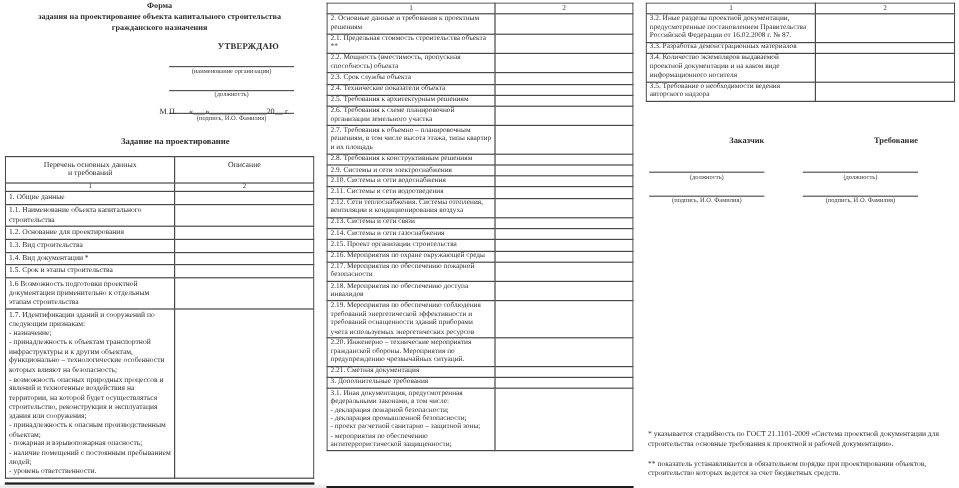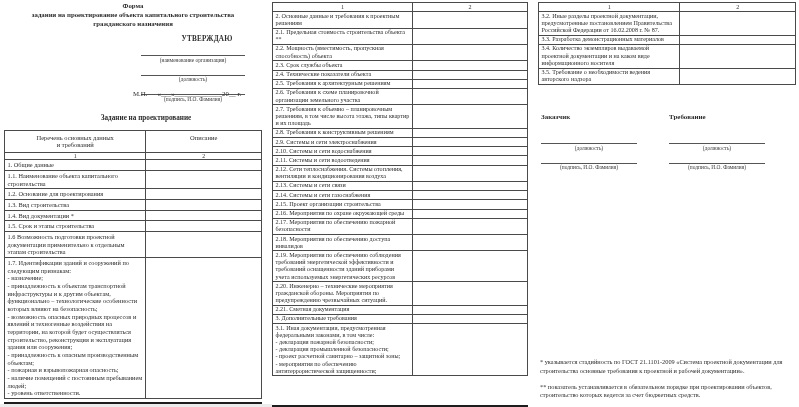--- a/index.html
+++ b/index.html
@@ -38,21 +38,21 @@
   col.c1{width:55%;}col.c2{width:45%;}
   td{border:1px solid #4a4a4a;vertical-align:top;font-size:6.3px;line-height:1.22;padding:1px 2.5px;}
   #page2 td,#page3 td{font-size:6.1px;line-height:1.18;padding:.5px 2.5px;}
   td.th{text-align:center;font-size:6.5px;padding:2.5px 2px;white-space:pre-line;}
   tr.num-row td{text-align:center;font-size:5.8px;padding:0 2px;line-height:1.1;}
   td.cell-label{white-space:pre-line;}
   td.cell-desc{background:#fff;}
 
   .signatures{position:absolute;top:113px;left:0;right:0;}
   .sig-block{position:absolute;width:96px;}
-  .sig-block .sig-title{font-weight:bold;font-size:7px;margin-bottom:22px;}
+  .sig-block .sig-title{font-weight:bold;font-size:7px;margin-bottom:22px;text-align:right;}
   #sig-customer{left:8px;}
   #sig-contractor{left:136px;}
   .sig-block .u-line{border-bottom:1px solid #555;height:0;}
   .sig-block .u-caption{font-size:5.4px;}
   .sig-block .pair2{margin-top:12px;}
 
   .footnotes{position:absolute;left:7px;right:3px;top:358px;}
   .footnote{font-size:6.3px;line-height:1.4;margin-bottom:7px;text-align:left;}
 
   .scan-edge{position:absolute;left:0;top:404px;width:308px;height:3px;background:#ececec;}

